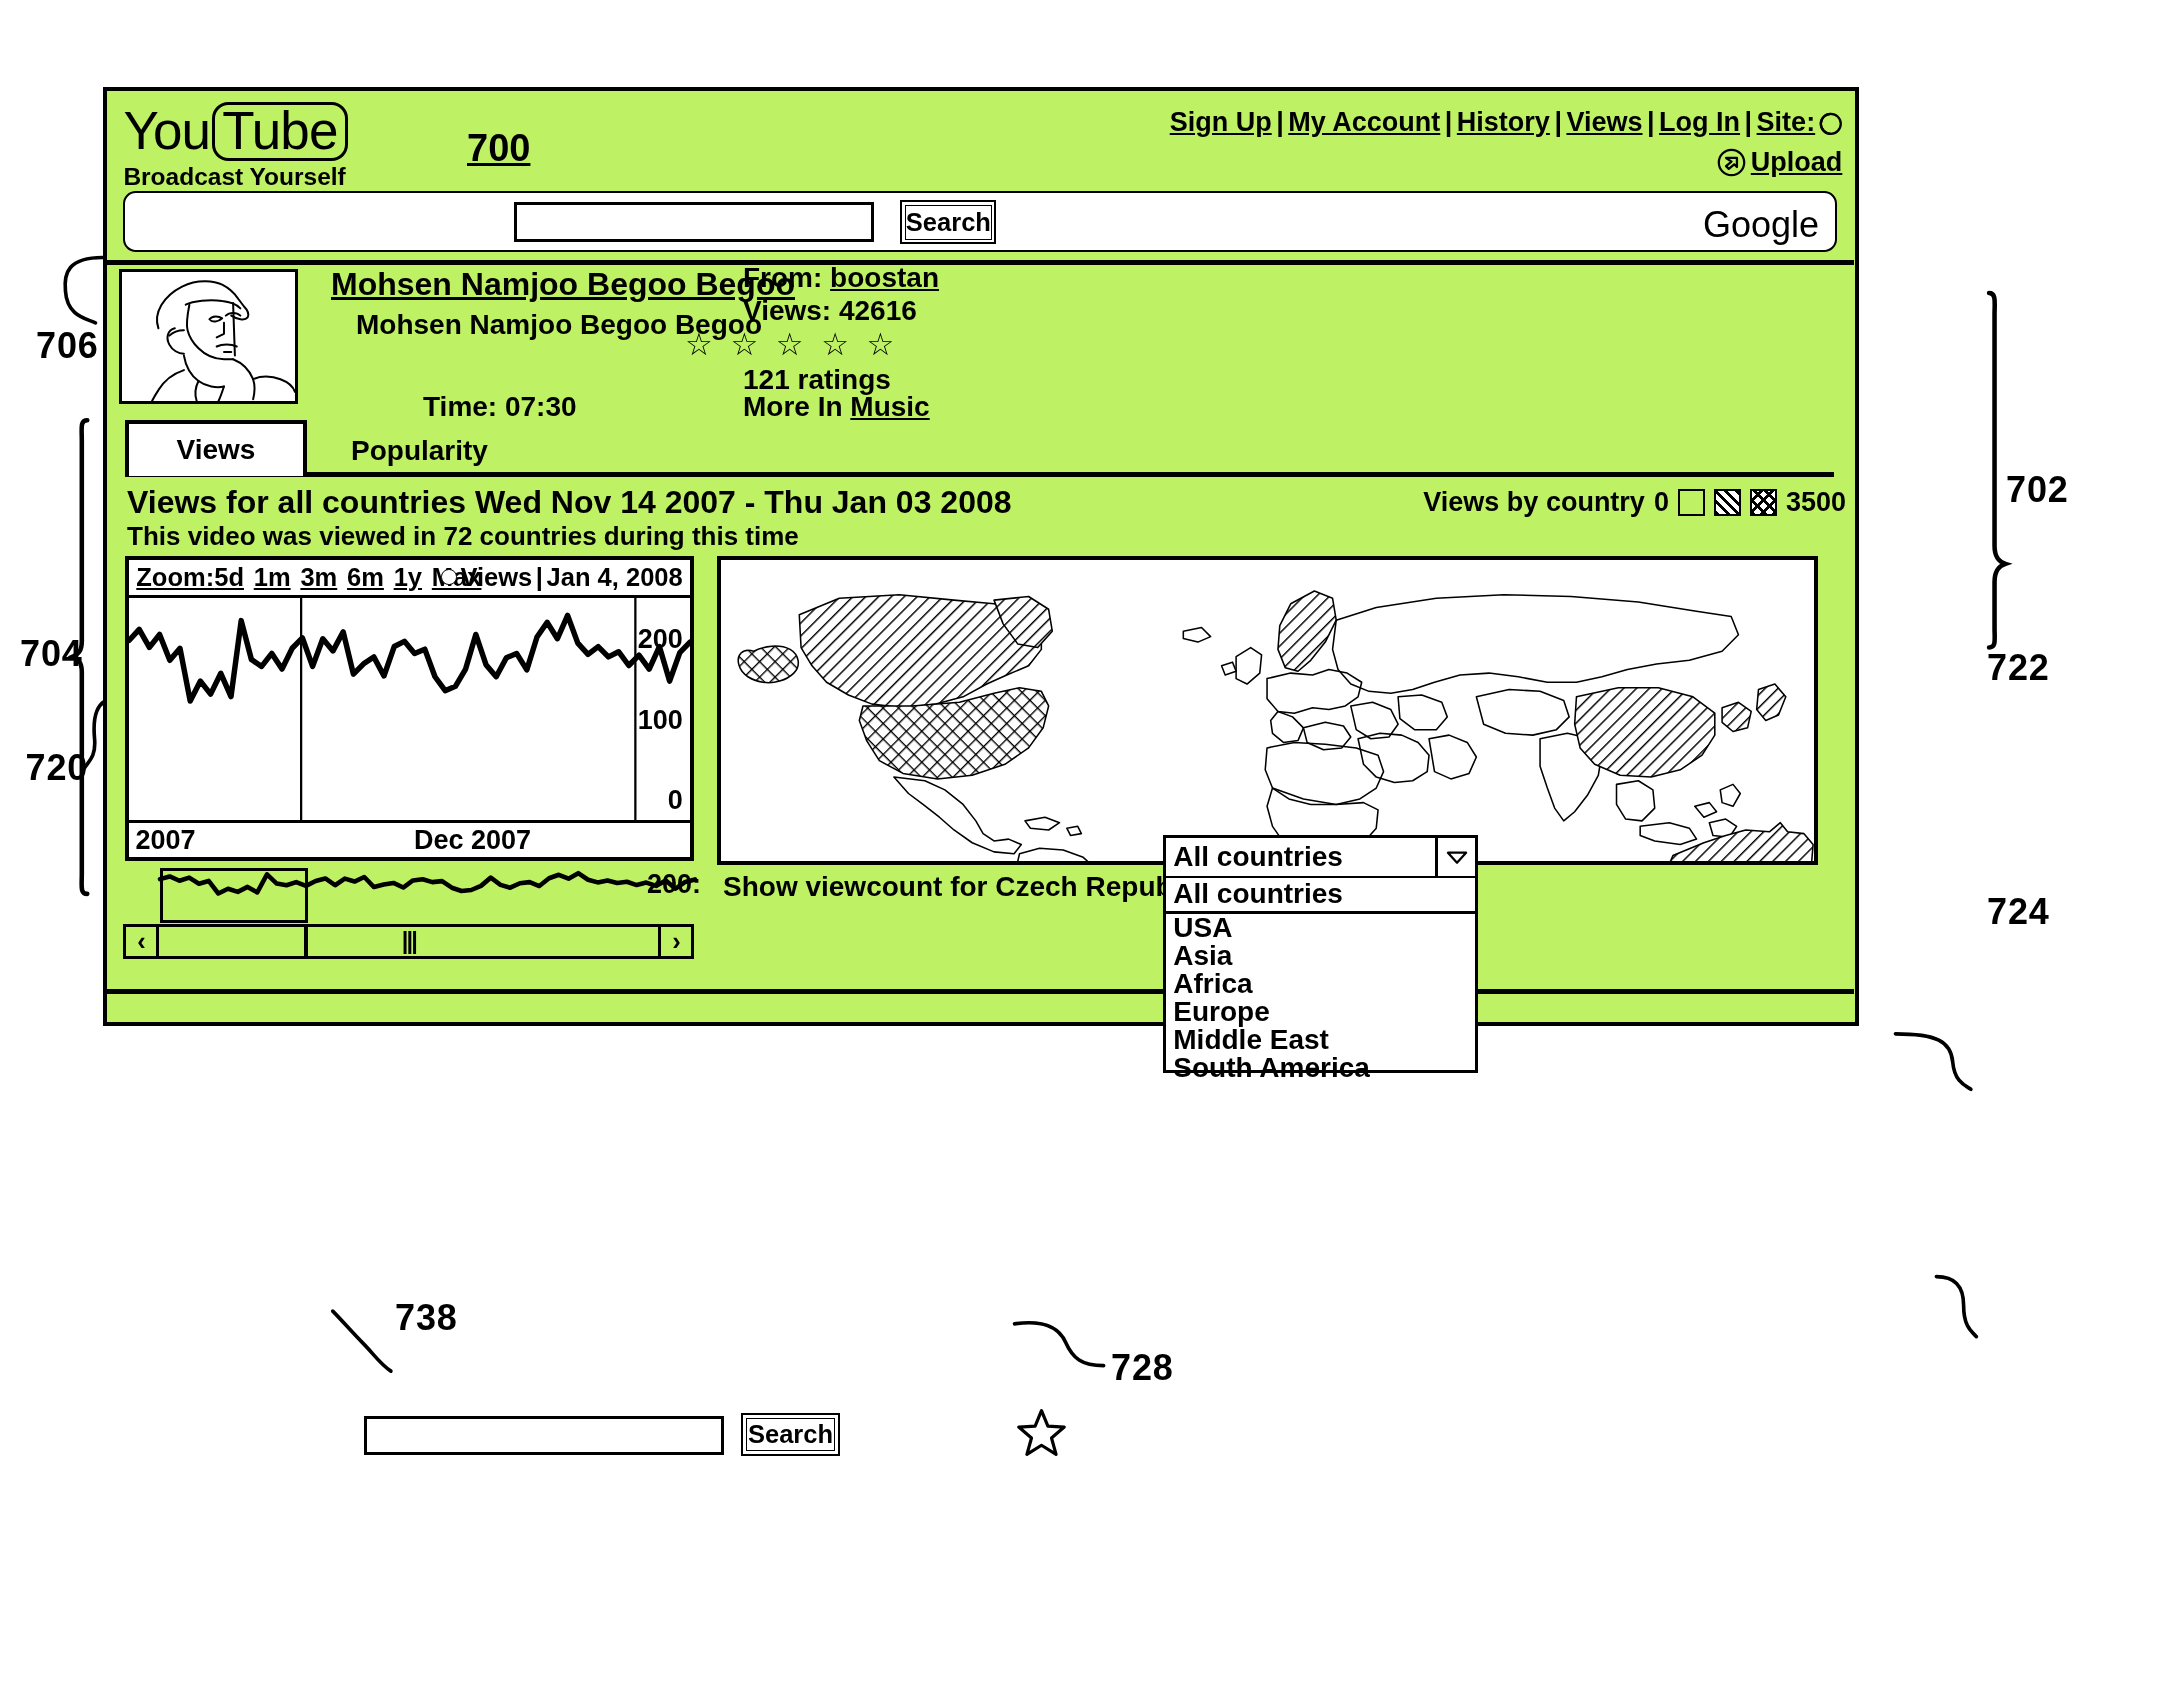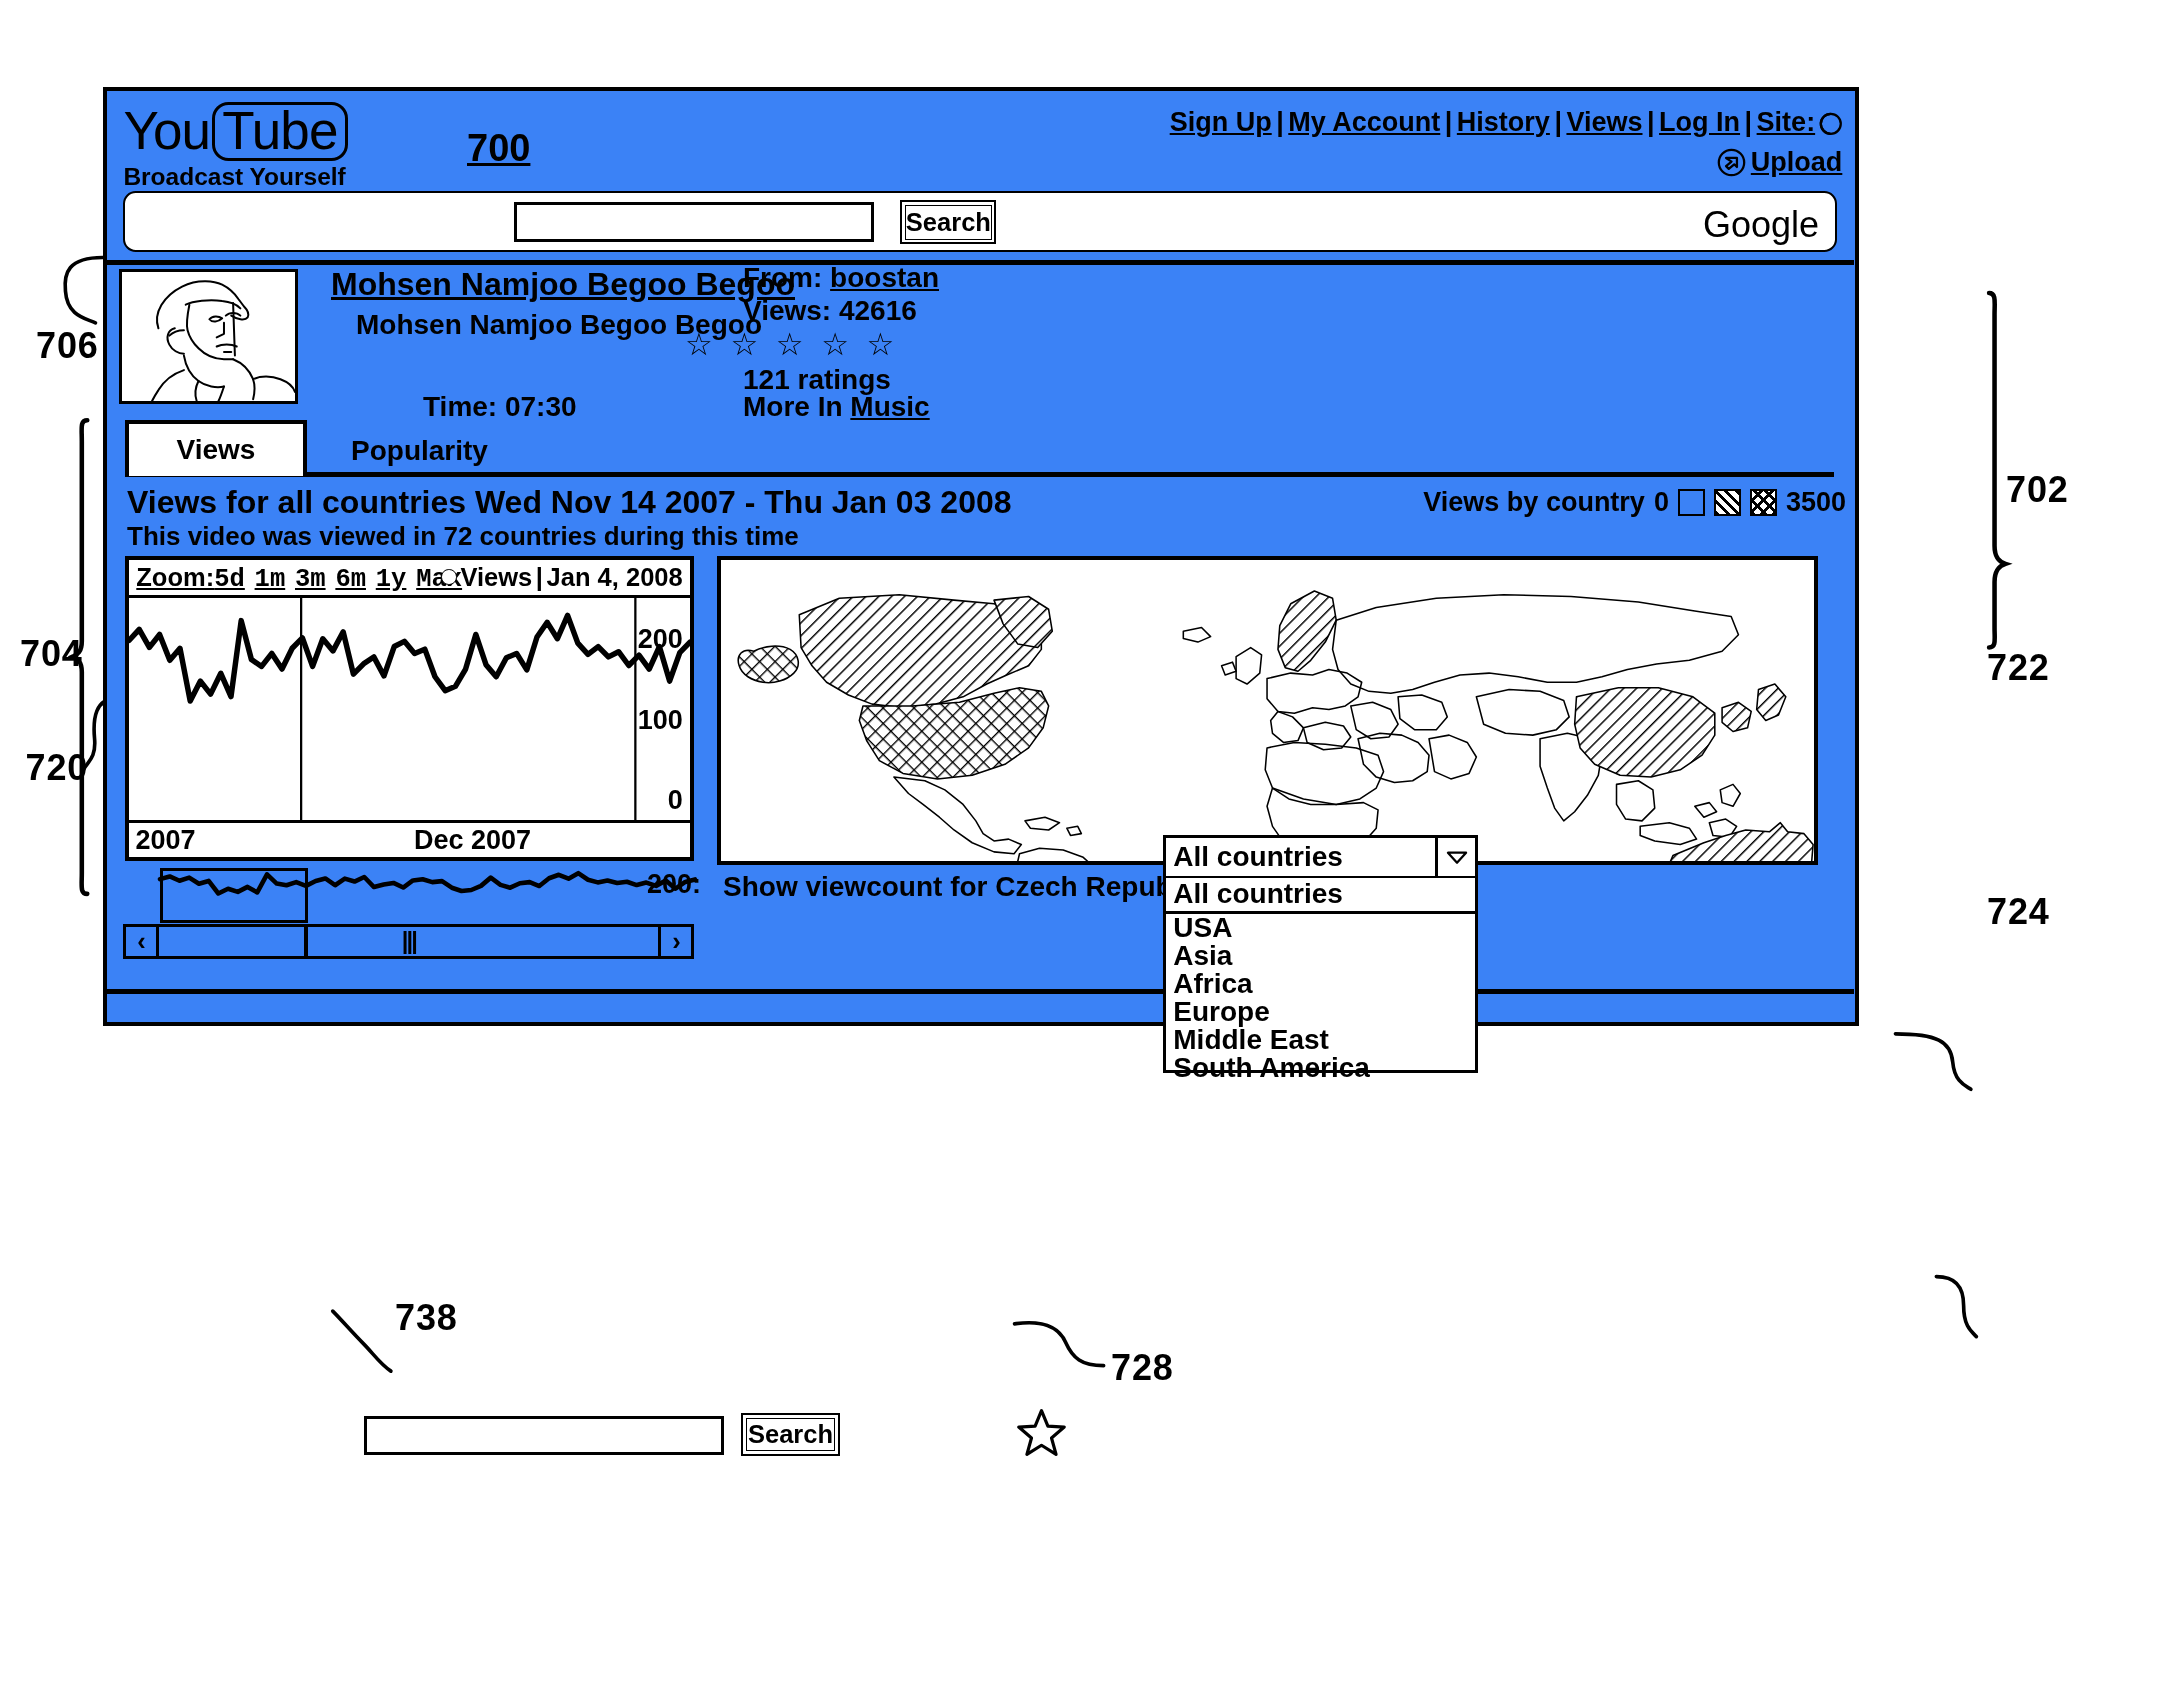--- a/index.html
+++ b/index.html
@@ -5,21 +5,21 @@
   html,body{margin:0;padding:0;background:#ffffff;}
   body{width:2160px;height:1705px;position:relative;
        font-family:"Liberation Sans", sans-serif;color:#000;overflow:hidden;}
   .ul{text-decoration:underline;}
   .refnum{position:absolute;font-family:"Liberation Sans",sans-serif;
           font-weight:bold;font-size:36px;letter-spacing:0.9px;}
   svg{display:block;overflow:visible;}
 
   
   #browser-window{position:absolute;left:103px;top:87px;width:1756px;height:939px;
-                  border:4.5px solid #000;box-sizing:border-box;background:#3b82f6;}
+                  border:4.5px solid #000;box-sizing:border-box;background:#bef264;}
 
   
   #yt-logo{position:absolute;left:16.4px;top:11px;}
   #yt-logo .you{font-size:53px;letter-spacing:-0.9px;line-height:53px;
                 font-family:"Liberation Sans",sans-serif;}
   #yt-logo .tube{border:3.6px solid #000;border-radius:16.4px;padding:0 7.3px 1.8px 7.3px;
                  margin-left:1.8px;display:inline-block;line-height:51px;}
   #yt-logo .tagline{font-size:24.5px;font-weight:bold;margin-top:1.8px;letter-spacing:0px;}
 
   #page-ref-700{position:absolute;left:360px;top:36px;font-size:38px;font-weight:bold;
@@ -92,21 +92,21 @@
       repeating-linear-gradient(-45deg,#000 0 2.7px,transparent 2.7px 8.2px),#fff;}
 
   
   #chart-panel{position:absolute;left:18px;top:465px;width:569px;height:305px;
                border:4.5px solid #000;box-sizing:border-box;background:#fff;}
   #chart-toolbar{position:absolute;left:0;top:0;width:100%;height:38px;
                  border-bottom:3.6px solid #000;box-sizing:border-box;
                  display:flex;align-items:center;}
   #zoom-controls{position:absolute;left:7.3px;top:2.7px;font-size:25.5px;font-weight:bold;
                  white-space:nowrap;}
-  #zoom-controls .zl{text-decoration:underline;cursor:pointer;padding-right:2.7px;font-family:Liberation Mono, monospace;}
+  #zoom-controls .zl{text-decoration:underline;cursor:pointer;padding-right:2.7px;}
   #chart-readout{position:absolute;right:7.3px;top:2.7px;font-size:25.5px;font-weight:bold;
                  white-space:nowrap;display:flex;align-items:center;gap:3.6px;}
   .radio-dot{width:13.6px;height:13.6px;border:1.8px solid #000;border-radius:50%;
              display:inline-block;background:#fff;}
   #chart-plot{position:absolute;left:0;top:38px;width:100%;height:225px;}
   #chart-xaxis{position:absolute;left:0;bottom:0;width:100%;height:37px;
                border-top:3.6px solid #000;box-sizing:border-box;}
   #xlabel-1{position:absolute;left:6.4px;top:1.8px;font-size:27px;font-weight:bold;}
   #xlabel-2{position:absolute;left:285px;top:1.8px;font-size:27px;font-weight:bold;}
   .ylab{position:absolute;font-size:27px;font-weight:bold;right:7.3px;}

